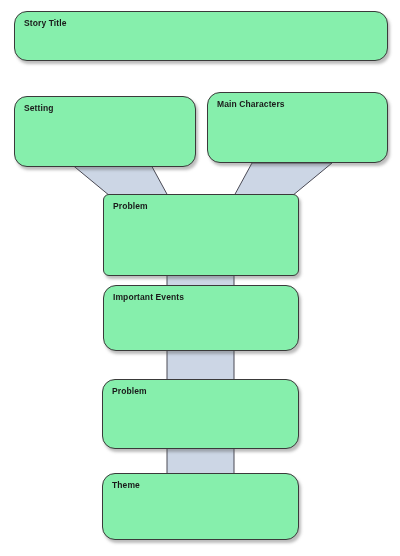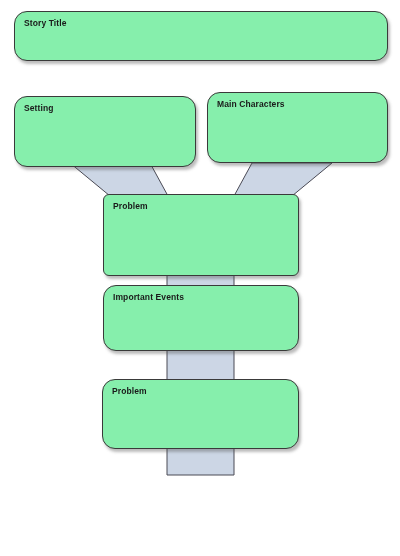--- a/index.html
+++ b/index.html
@@ -96,14 +96,17 @@
   </div>
 
   <div class="node" id="node-events">
     <span class="node-label">Important Events</span>
   </div>
 
   <div class="node" id="node-outcome">
     <span class="node-label">Problem</span>
   </div>
 
+  <div class="node" id="node-theme">
+    <span class="node-label">Theme</span>
+  </div>
 
 </div>
 
 </body></html>

